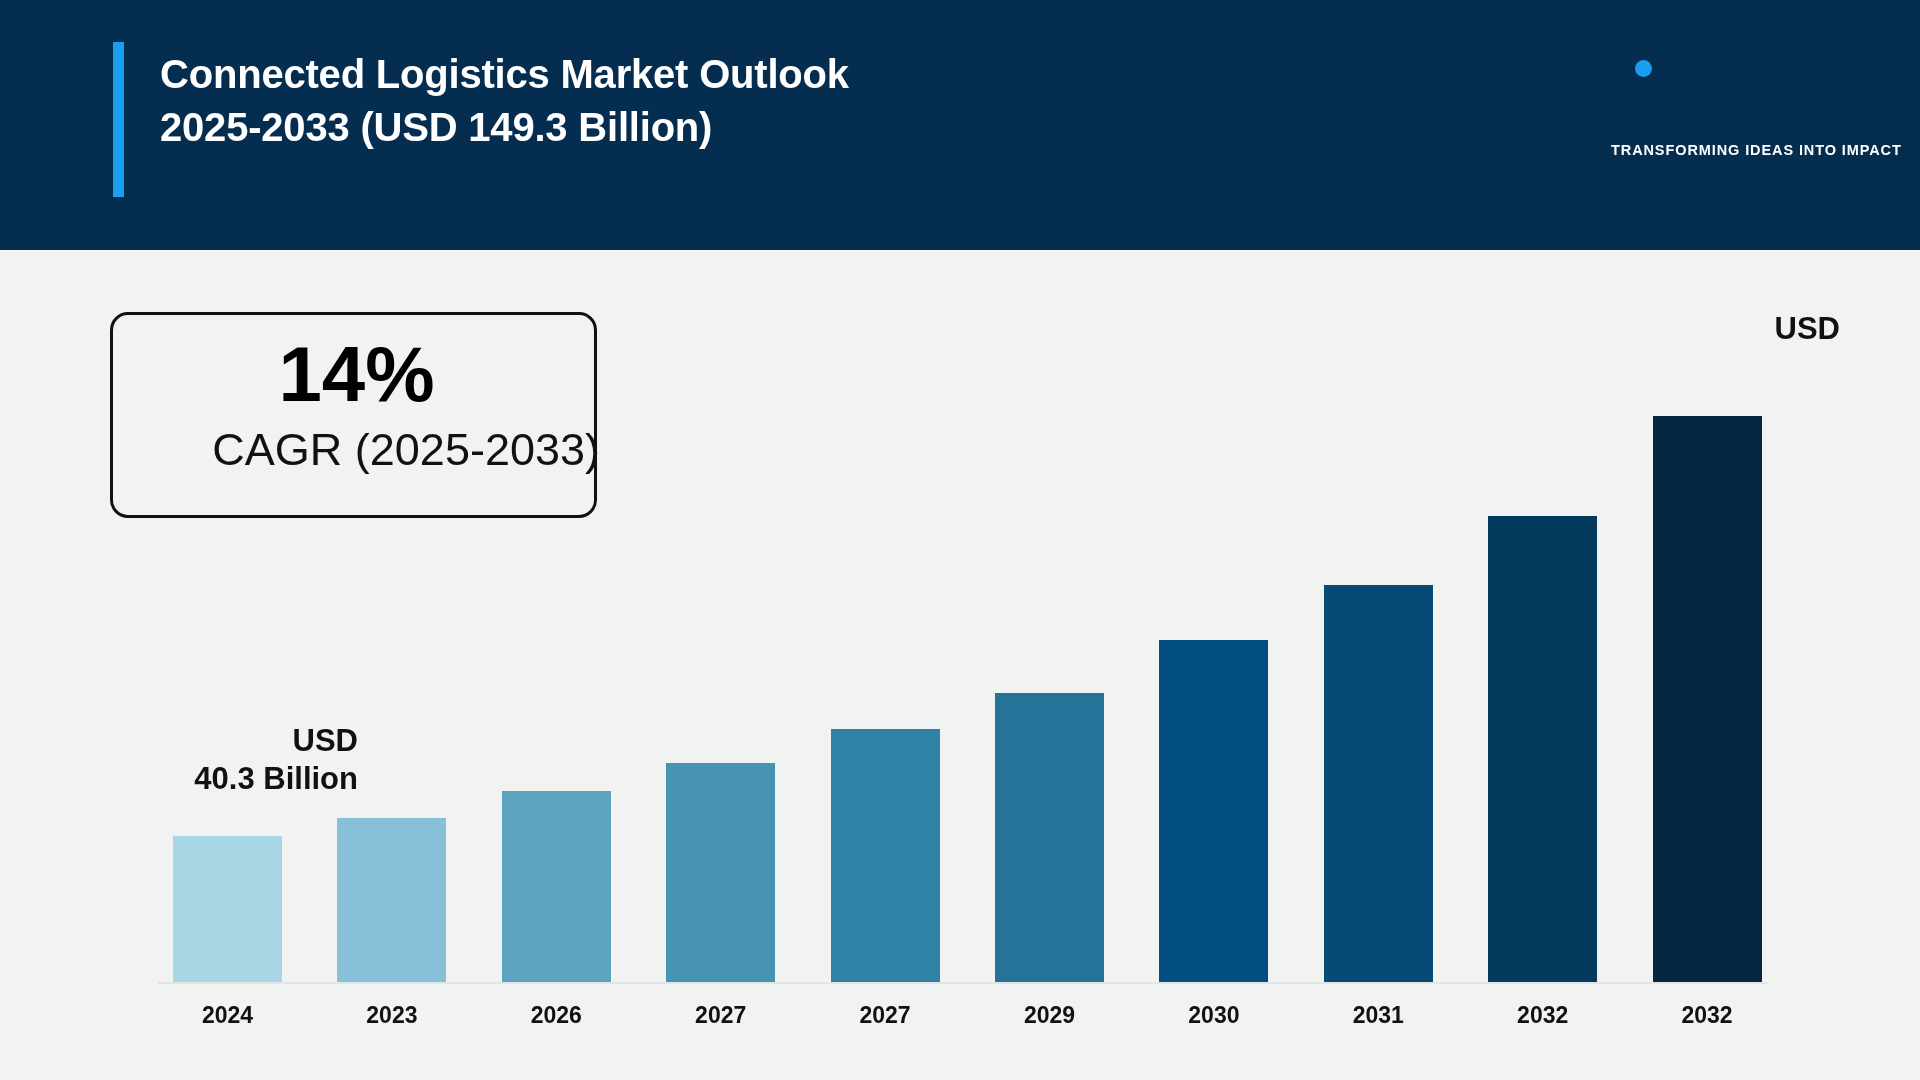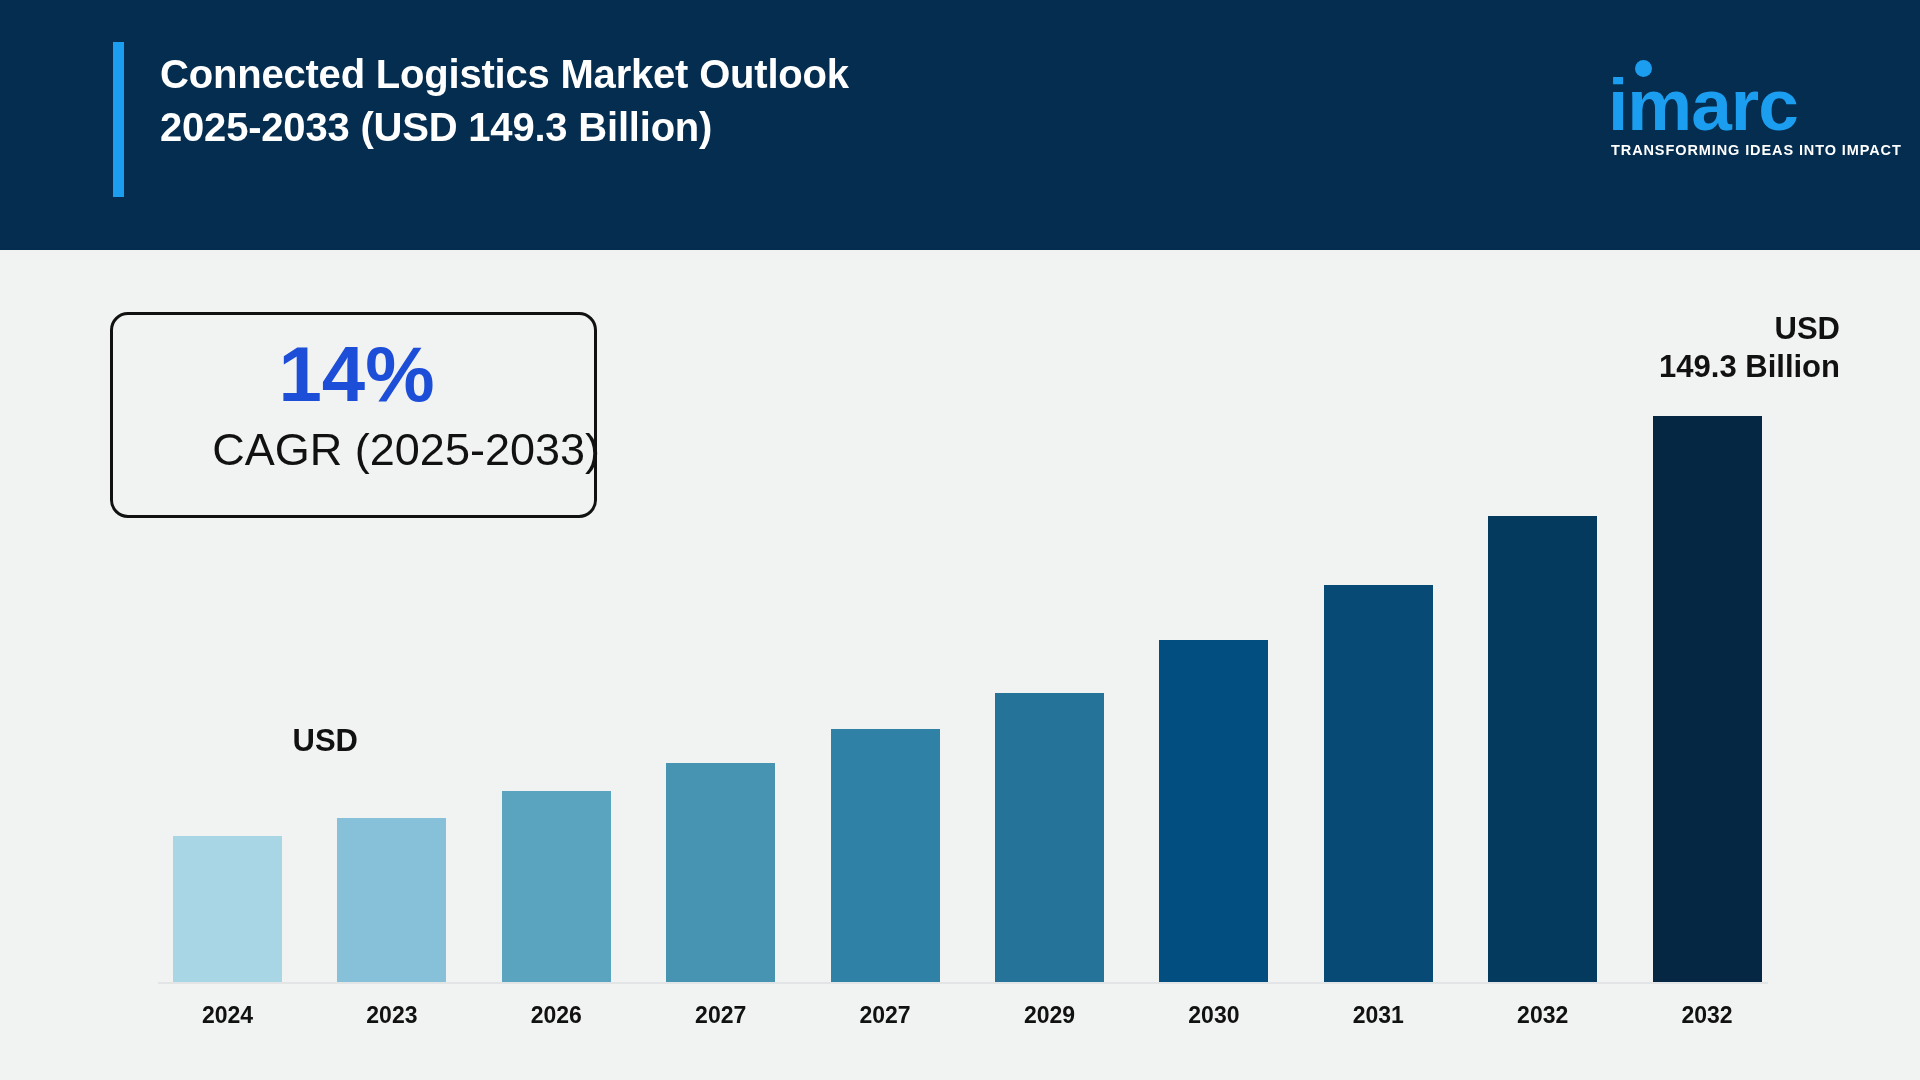--- a/index.html
+++ b/index.html
@@ -102,21 +102,21 @@
     box-sizing: border-box;
   }
   #cagr-value {
     position: absolute;
     left: 0;
     top: 20px;
     width: 487px;
     text-align: center;
     font-size: 78px;
     font-weight: bold;
-    color: #1d4ed8;
+    color: #000000;
     line-height: 1;
   }
   #cagr-label {
     position: absolute;
     left: 0;
     top: 108px;
     width: 487px;
     text-align: right;
     font-size: 45px;
     color: #111111;
@@ -188,21 +188,20 @@
 
 <div id="header">
   <div id="accent-bar"></div>
   <div id="title-block">
     <div class="title-line">Connected Logistics Market Outlook</div>
     <div class="title-line">2025-2033 (USD 149.3 Billion)</div>
   </div>
 
   <div id="logo">
     <div id="logo-dot"></div>
-    <div id="logo-word">imarc</div>
     <div id="logo-tagline">TRANSFORMING IDEAS INTO IMPACT</div>
   </div>
 </div>
 
 <div id="cagr-box">
   <div id="cagr-value">14%</div>
   <div id="cagr-label">CAGR (2025-2033)</div>
 </div>
 
 <div id="chart">
@@ -245,19 +244,19 @@
         <div class="bar-year">2032</div>
       </div>
       <div class="bar" style="left: 1652.6px; width: 109px;">
         <div class="bar-rect" style="height: 566px; background: rgb(5, 39, 68);"></div>
         <div class="bar-year">2032</div>
       </div>
     </div>
 
   <div class="callout" id="callout-first">
     <div>USD</div>
+    <div>40.3 Billion</div>
   </div>
 
   <div class="callout" id="callout-last">
     <div>USD</div>
-    <div>149.3 Billion</div>
   </div>
 </div>
 
 </body></html>

